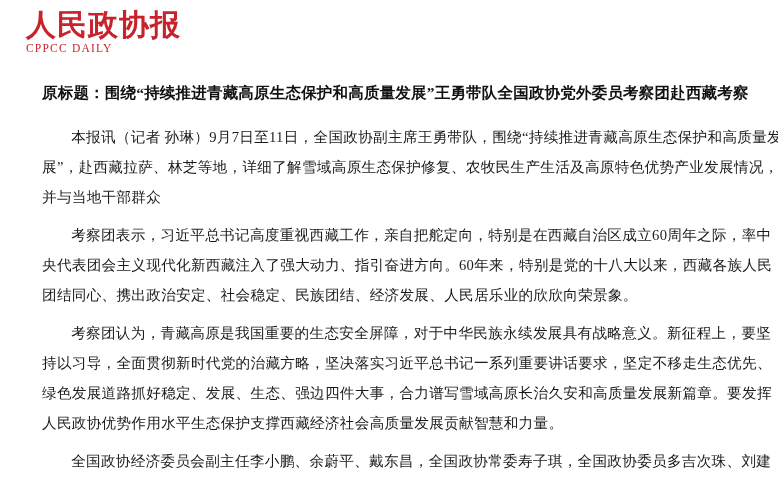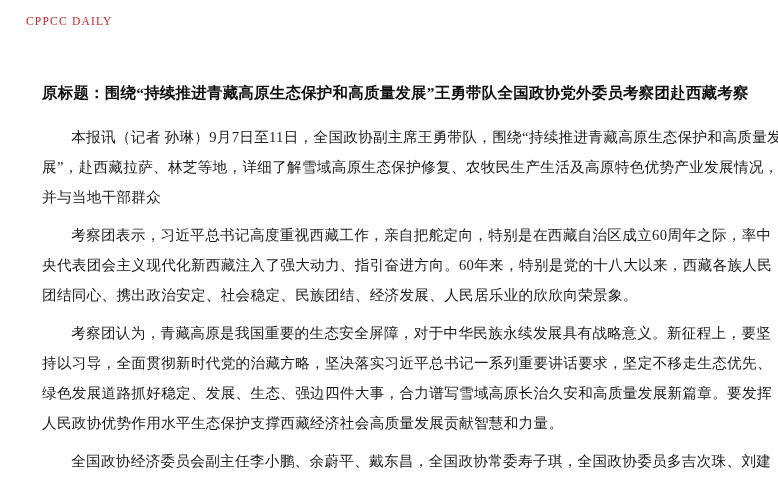--- a/index.html
+++ b/index.html
@@ -29,21 +29,21 @@
   .masthead-cn {
     font-family: "Liberation Serif", serif;
     font-weight: bold;
     font-size: 30px;
     line-height: 34px;
     color: #c8232c;
     letter-spacing: 1px;
     white-space: nowrap;
   }
   .masthead-en {
-    margin-top: 7px;
+    margin-top: 0;
     font-family: "Liberation Serif", serif;
     font-size: 11.5px;
     letter-spacing: 1.2px;
     color: #c8232c;
     white-space: nowrap;
   }
   .article {
     position: absolute;
     left: 42px;
     top: 82px;
@@ -75,20 +75,21 @@
   .para:last-child {
     margin-bottom: 0;
   }
 </style>
 </head>
 <body>
 
 <div class="page">
 
   <div class="masthead">
+    <div class="masthead-cn">人民政协报</div>
     <div class="masthead-en">CPPCC DAILY</div>
   </div>
 
   <div class="article">
     <div class="headline">原标题：围绕“持续推进青藏高原生态保护和高质量发展”王勇带队全国政协党外委员考察团赴西藏考察</div>
     <div class="body-text">
       <p class="para">本报讯（记者 孙琳）9月7日至11日，全国政协副主席王勇带队，围绕“持续推进青藏高原生态保护和高质量发展”，赴西藏拉萨、林芝等地，详细了解雪域高原生态保护修复、农牧民生产生活及高原特色优势产业发展情况，并与当地干部群众</p>
       <p class="para">考察团表示，习近平总书记高度重视西藏工作，亲自把舵定向，特别是在西藏自治区成立60周年之际，率中央代表团会主义现代化新西藏注入了强大动力、指引奋进方向。60年来，特别是党的十八大以来，西藏各族人民团结同心、携出政治安定、社会稳定、民族团结、经济发展、人民居乐业的欣欣向荣景象。</p>
       <p class="para">考察团认为，青藏高原是我国重要的生态安全屏障，对于中华民族永续发展具有战略意义。新征程上，要坚持以习导，全面贯彻新时代党的治藏方略，坚决落实习近平总书记一系列重要讲话要求，坚定不移走生态优先、绿色发展道路抓好稳定、发展、生态、强边四件大事，合力谱写雪域高原长治久安和高质量发展新篇章。要发挥人民政协优势作用水平生态保护支撑西藏经济社会高质量发展贡献智慧和力量。</p>
       <p class="para">全国政协经济委员会副主任李小鹏、余蔚平、戴东昌，全国政协常委寿子琪，全国政协委员多吉次珠、刘建波、吴城、杨晖、卓嘎参加考察。</p>

